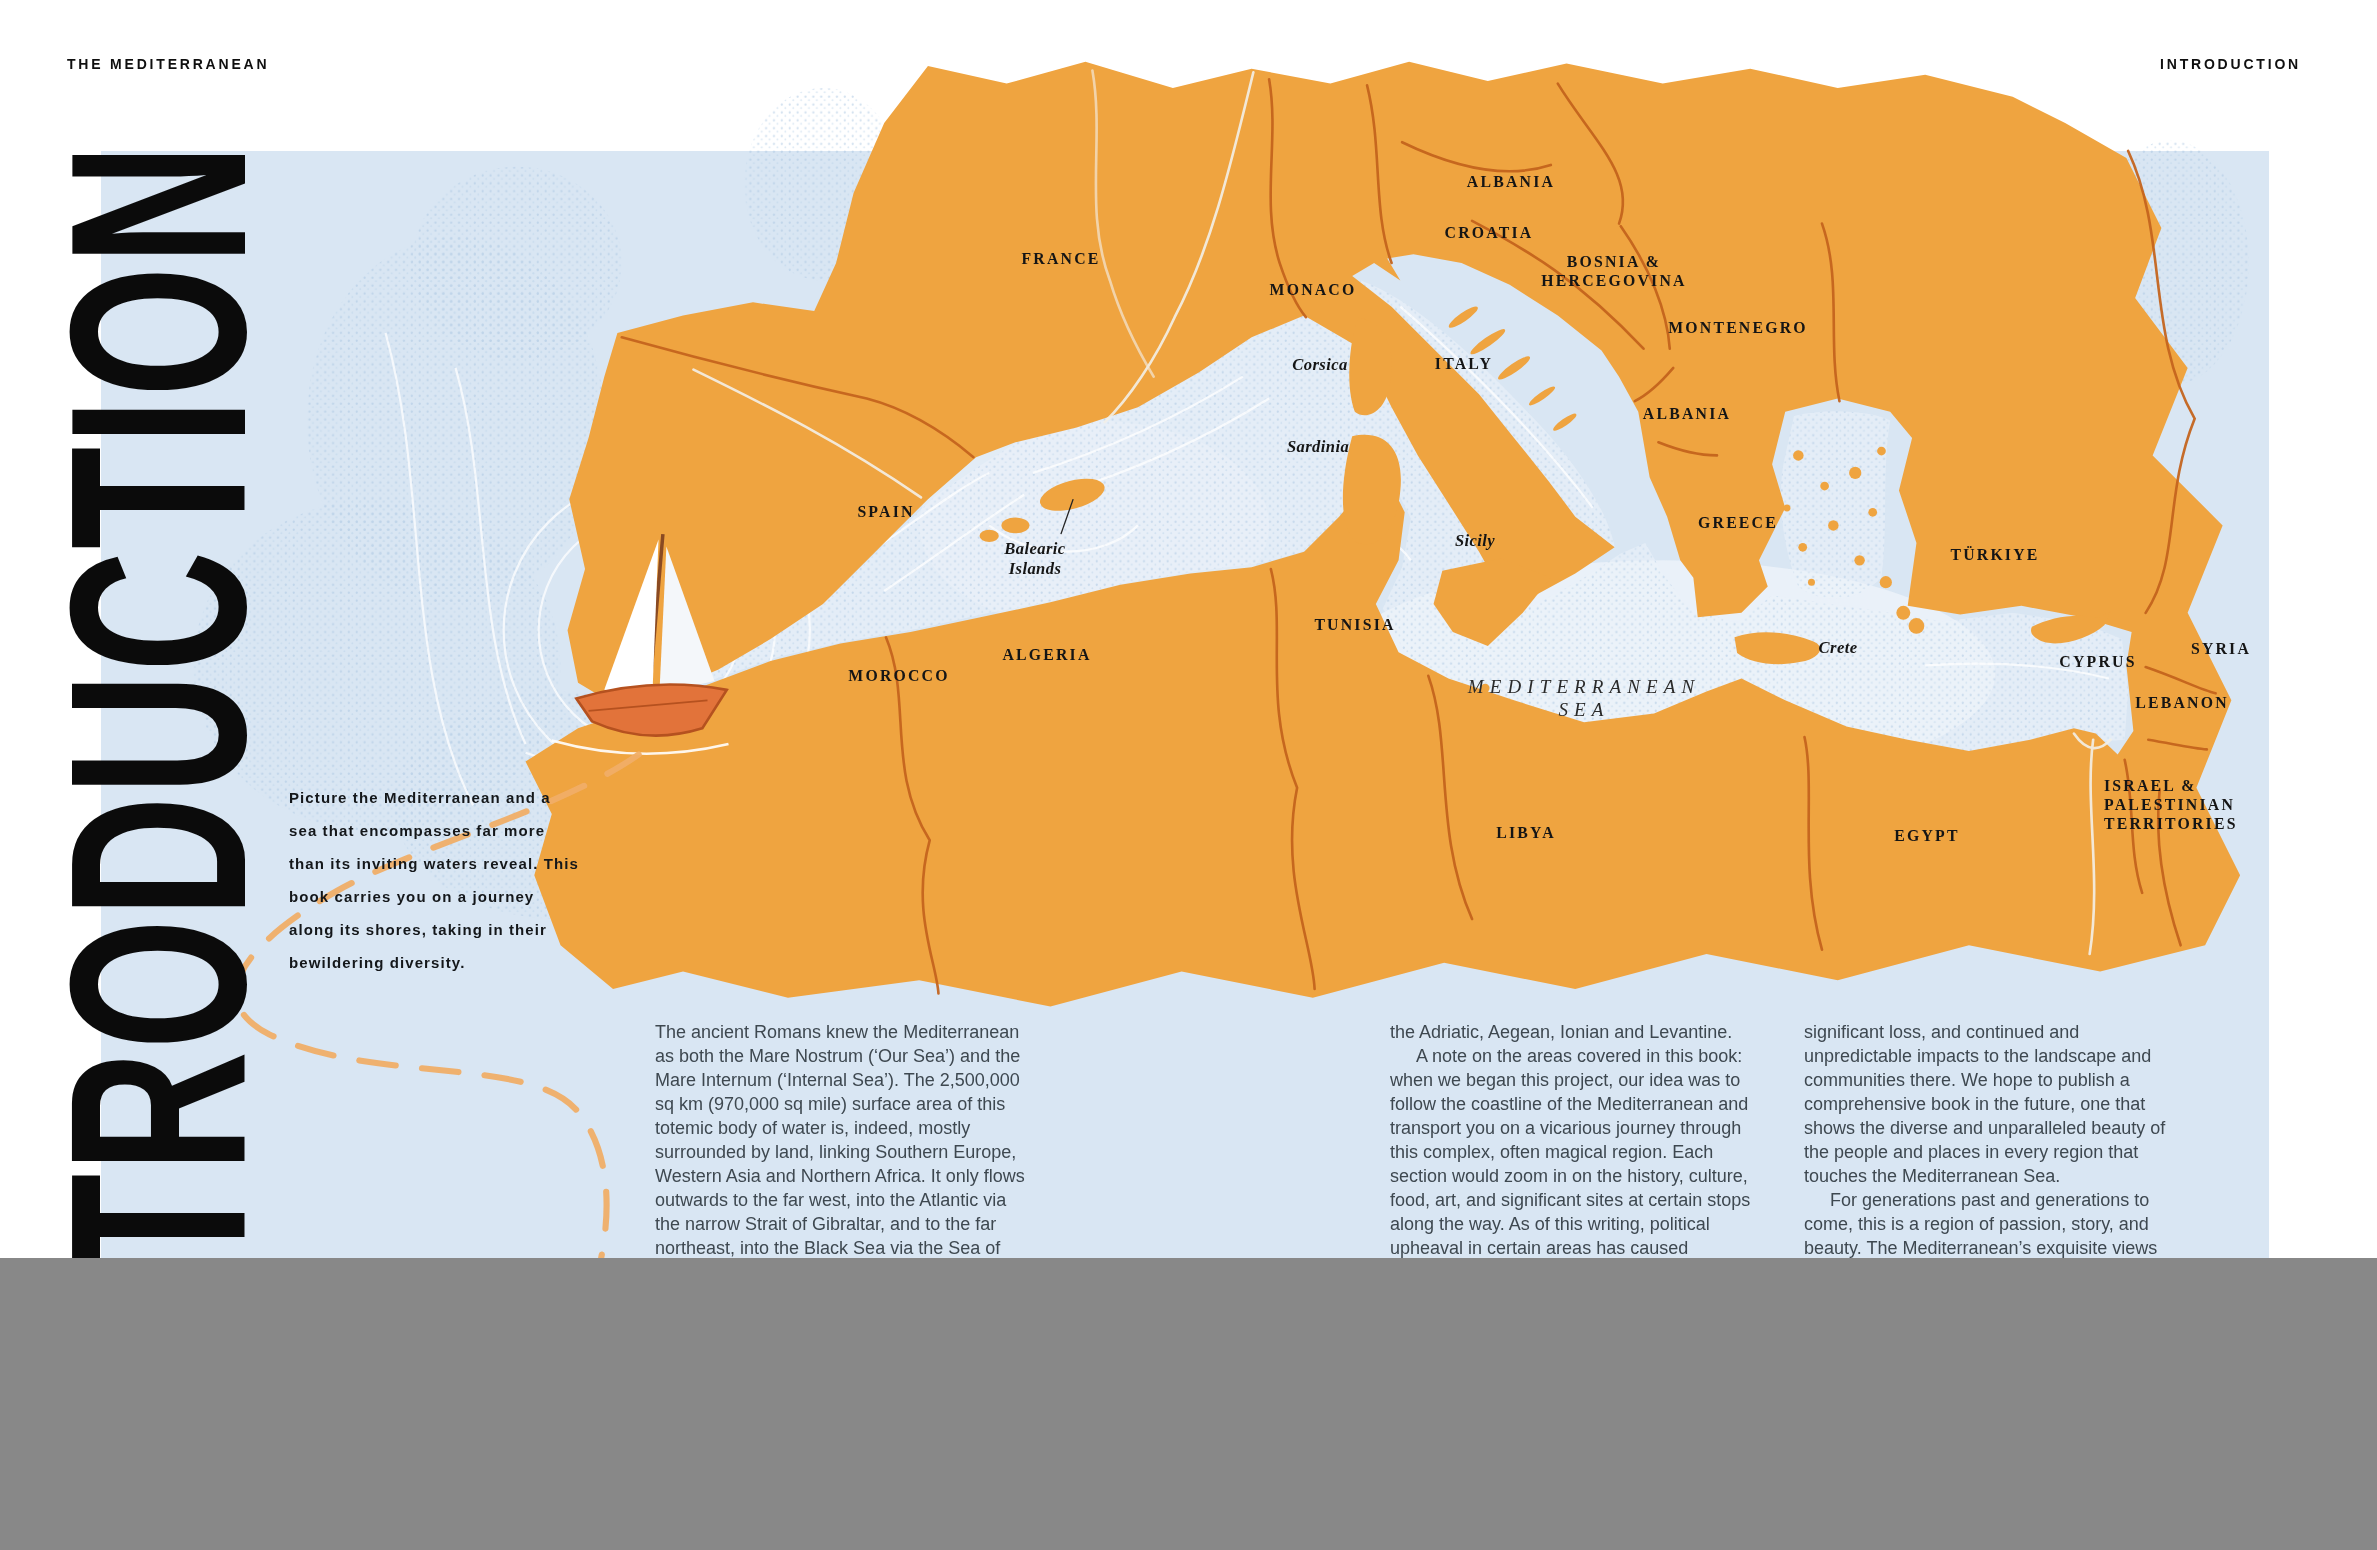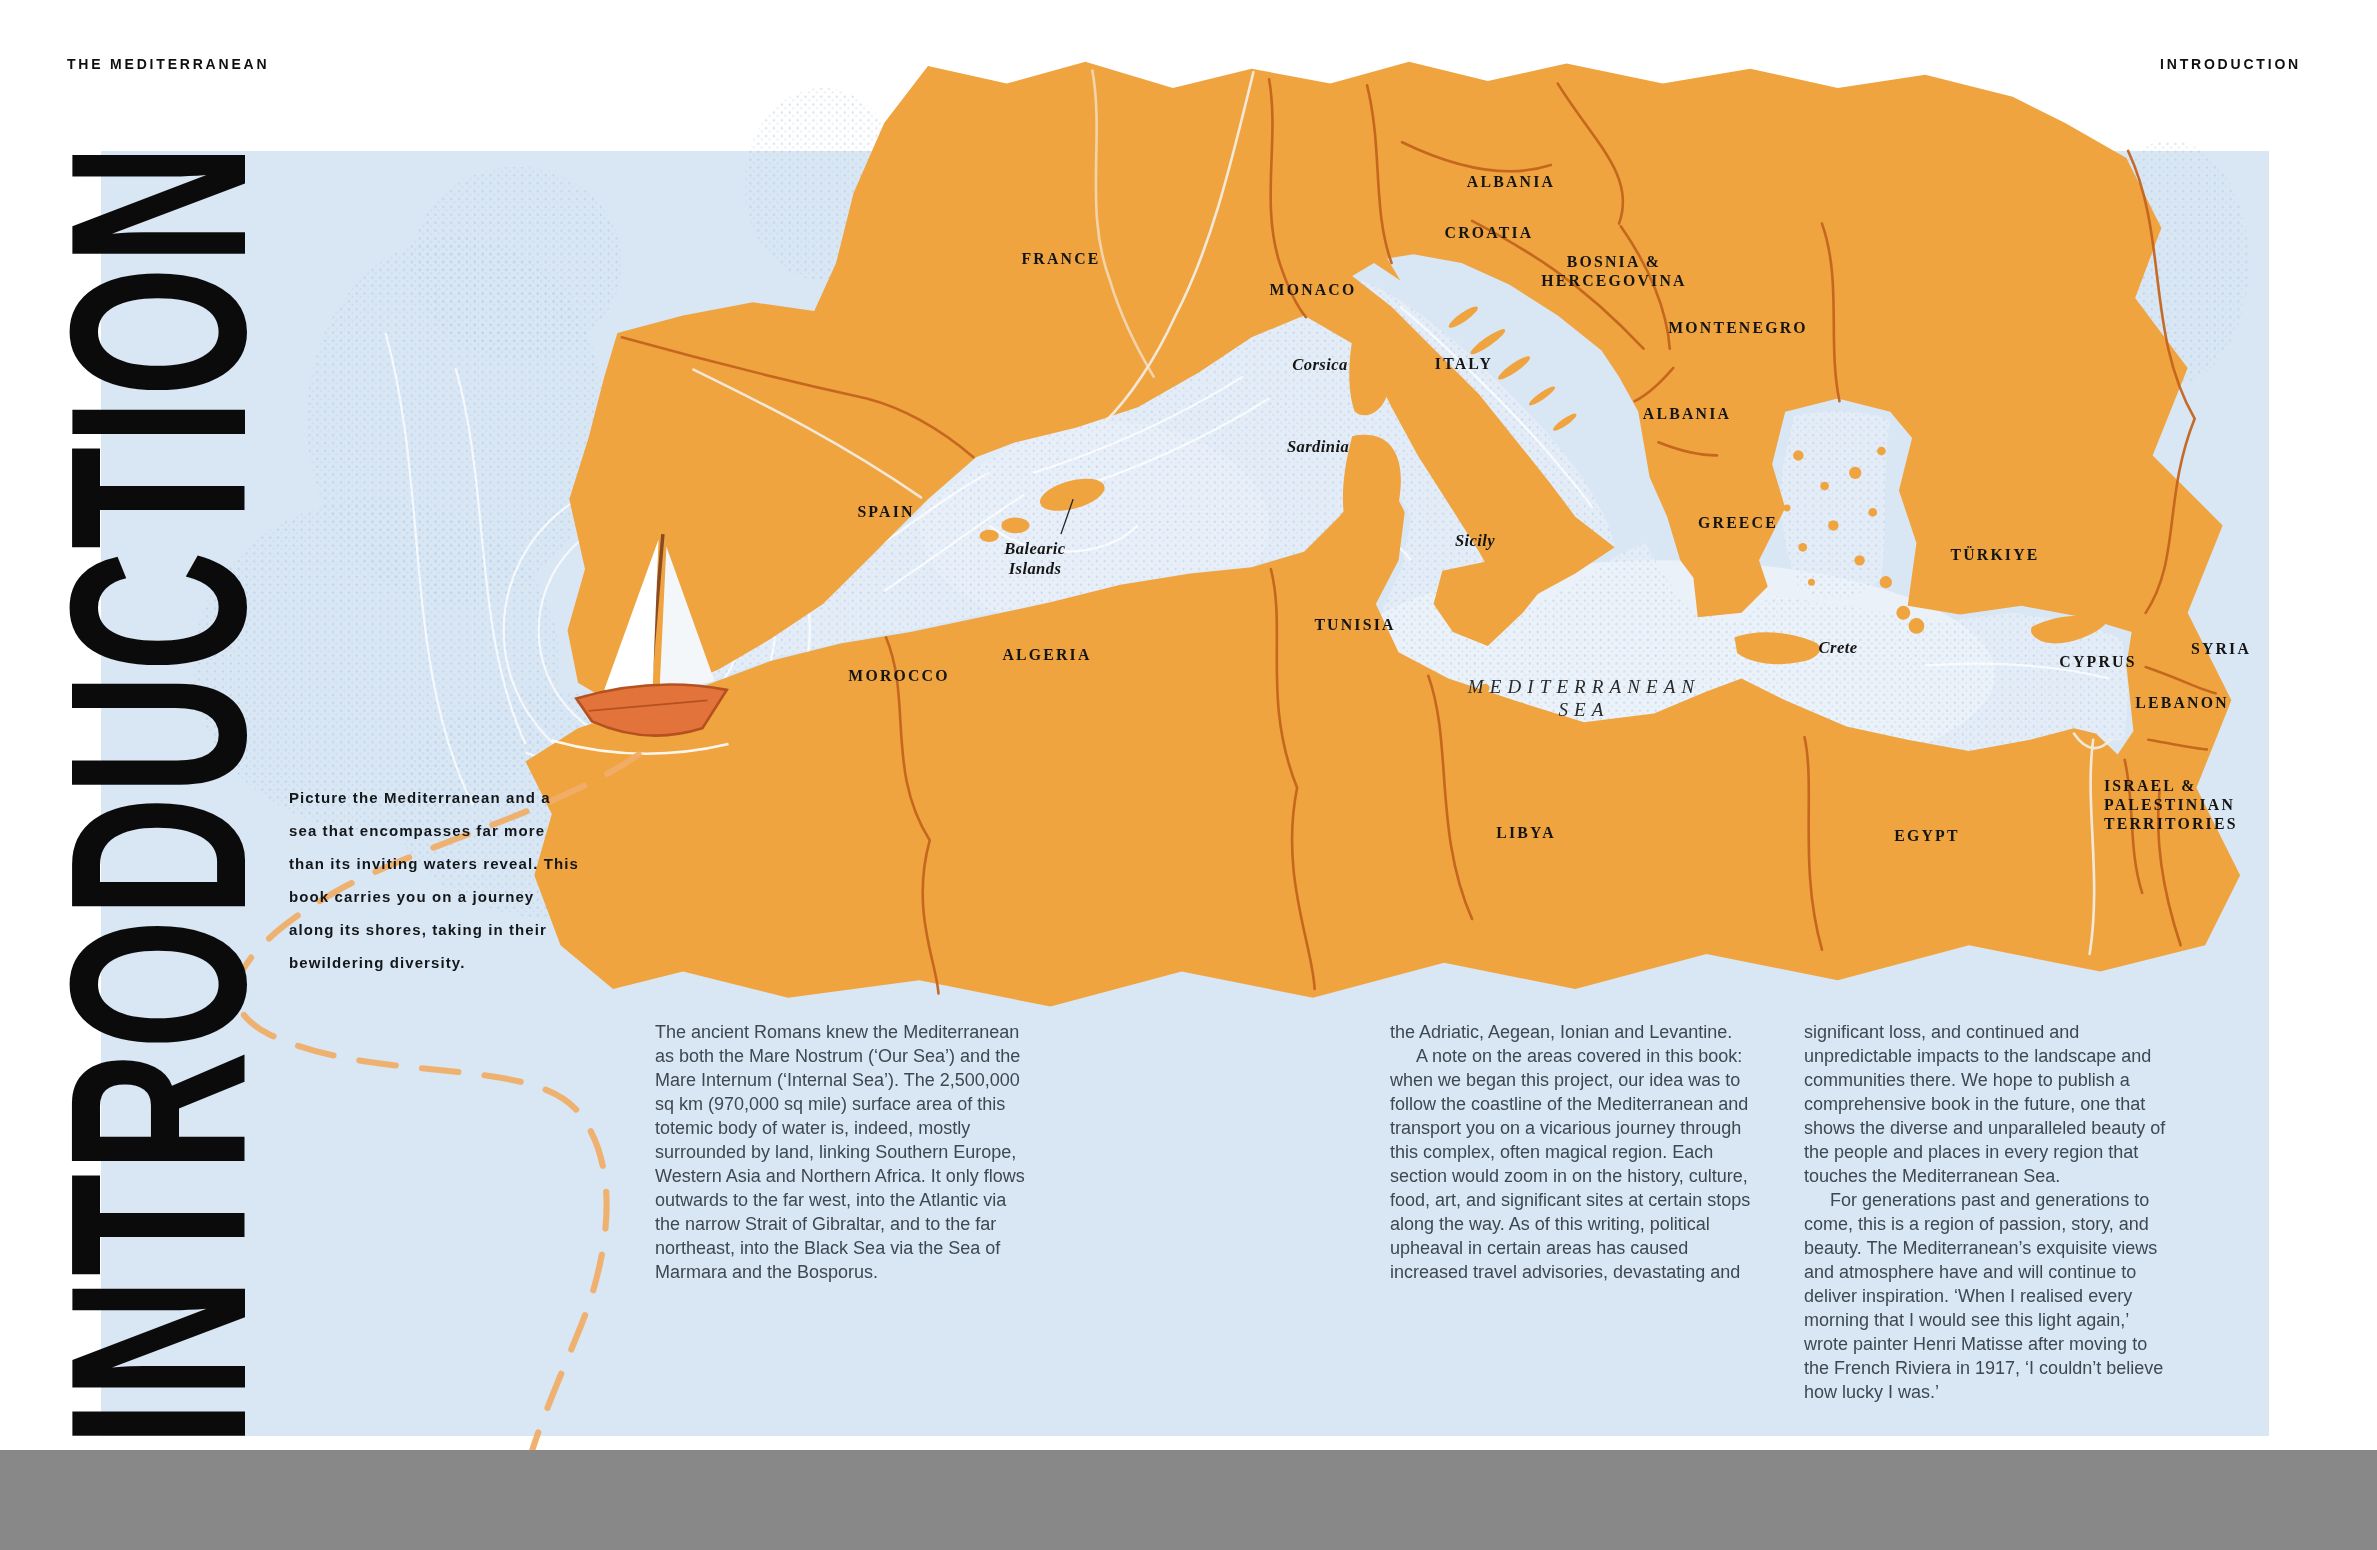--- a/index.html
+++ b/index.html
@@ -1,16 +1,16 @@
 <!DOCTYPE html>
 <html style="font-size:14px"><head>
 <meta charset="utf-8">
 <style>
   body{margin:0;background:#888}
-  .page{position:relative;width:2377px;height:1450px;background:#ffffff;overflow:hidden;
+  .page{position:relative;width:2377px;height:1258px;background:#ffffff;overflow:hidden;
         font-family:"Liberation Sans",sans-serif;color:#111}
   .panel{position:absolute;left:101px;top:151px;width:2168px;height:1285px;background:#d9e6f3}
   .runhead{position:absolute;top:56px;font-size:14px;letter-spacing:2.8px;font-weight:bold;color:#0f0f0f;white-space:nowrap}
   #hdrL{left:67px}
   #hdrR{right:76px}
   .pagenum{position:absolute;font-size:13px;color:#1d1d1d}
   #pn4{left:49px;top:1477px}
   #pn5{left:2286px;top:1477px}
   .big-title{position:absolute;left:31.5px;top:1447px;transform-origin:0 0;
              transform:rotate(-90deg) scaleX(.835) scaleY(1.25);

